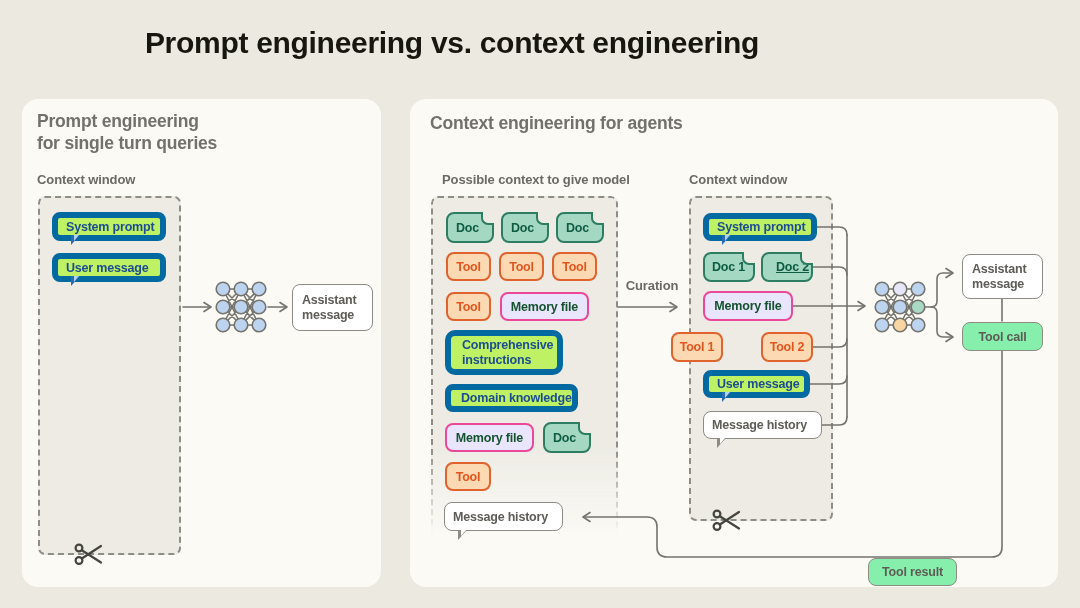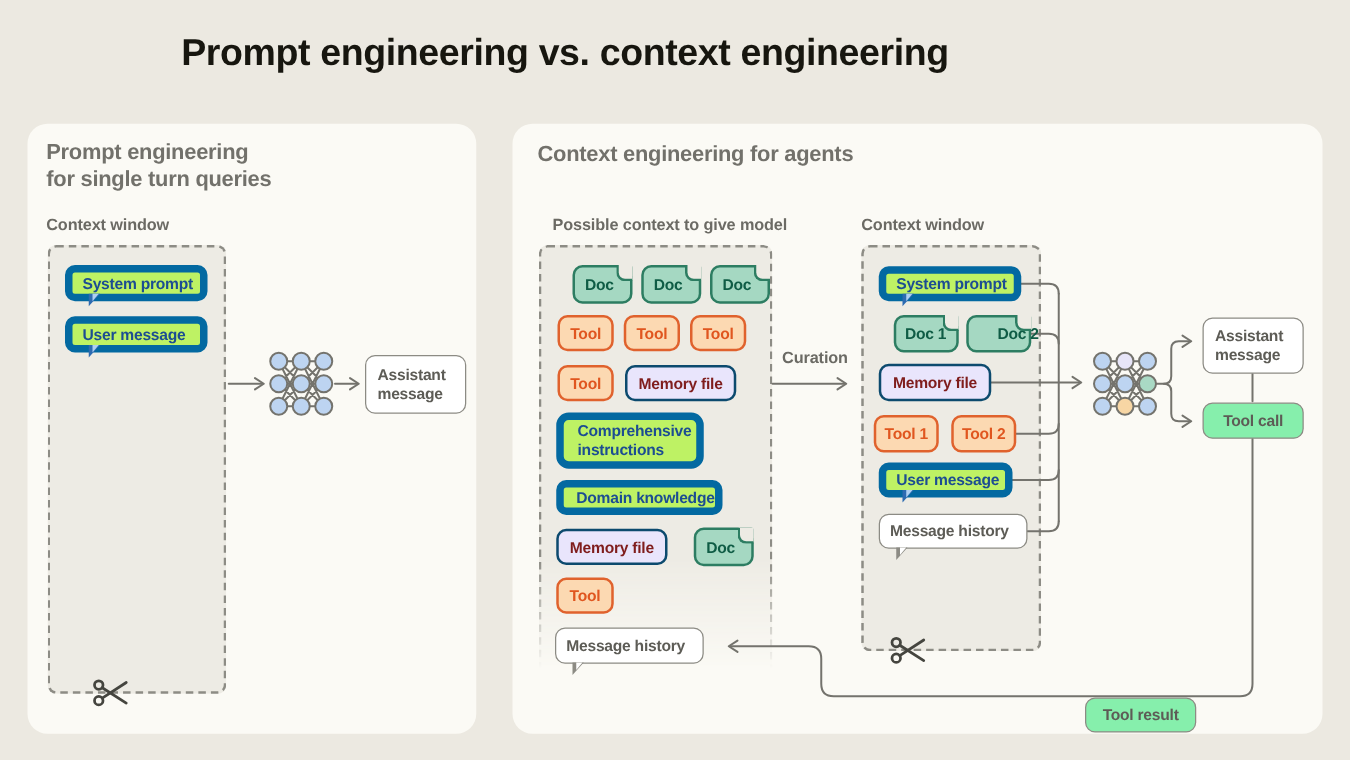--- a/index.html
+++ b/index.html
@@ -17,33 +17,33 @@
   .dash-frame.faded{-webkit-mask-image:linear-gradient(to bottom,#000 72%,rgba(0,0,0,0) 97%);
                     mask-image:linear-gradient(to bottom,#000 72%,rgba(0,0,0,0) 97%);}
   svg.overlay{position:absolute;left:0;top:0;pointer-events:none;}
   .box{position:absolute;box-sizing:border-box;display:flex;align-items:center;
        border-radius:8px;font-size:12.5px;font-weight:700;white-space:nowrap;
        padding:0 8px;letter-spacing:-.2px;}
   .box.center{justify-content:center;}
   .blue  {background:#bef264;border:6px solid #0369a1;color:#1c4d92;}
   .green {background:#a5d8c2;border:2px solid #2d7d62;color:#0f5c45;}
   .orange{background:#fcd9b2;border:2px solid #e0622d;color:#e0561f;}
-  .purple{background:#e9e5fc;border:2px solid #0c4a6e;color:#7f1d1d;}
+  .purple{background:#e9e5fc;border:2px solid #ec4899;color:#14532d;}
   .plain {background:#ffffff;border:1.5px solid #8c8b84;color:#5d5c56;}
   .tan   {background:#86efac;border:1.5px solid #8c8b84;color:#5d5c56;}
   .wrap2{white-space:normal;line-height:1.2;}
   
   .bubble::before{content:"";position:absolute;left:13px;bottom:-10px;width:0;height:0;
     border-top:10px solid var(--bd);border-right:9px solid transparent;}
   .bubble::after{content:"";position:absolute;left:15.5px;bottom:-5.5px;width:0;height:0;
     border-top:6px solid var(--fill);border-right:5px solid transparent;}
   .bubble.blue{--bd:#2d6bb1;--fill:#aed0f2;}
   .bubble.plain{--bd:#8c8b84;--fill:#ffffff;}
   
-  .doc{border-top-right-radius:2px;margin-left:12px;}
+  .doc{border-top-right-radius:2px;}
   .doc::before{content:"";position:absolute;top:-2px;right:-2px;width:11px;height:11px;
     background:#edebe4;border-left:2px solid var(--bd);border-bottom:2px solid var(--bd);
     border-bottom-left-radius:7px;}
   .doc.green{--bd:#2d7d62;}
 </style>
 </head>
 <body>
 
 <div class="canvas">
 
@@ -173,23 +173,23 @@
 
   <div class="box purple center" style="left:445px;top:423px;width:89px;height:29px;">Memory file</div>
   <div class="box green doc" style="left:543px;top:422px;width:48px;height:31px;">Doc</div>
 
   <div class="box orange center" style="left:445px;top:462px;width:46px;height:29px;">Tool</div>
 
   <div class="box plain bubble" style="left:444px;top:502px;width:119px;height:29px;">Message history</div>
 
   <div class="box blue bubble" style="left:703px;top:213px;width:114px;height:28px;">System prompt</div>
   <div class="box green doc" style="left:703px;top:252px;width:52px;height:30px;padding:0 7px;">Doc 1</div>
-  <div class="box green doc" style="left:761px;top:252px;width:52px;height:30px;padding:0 23px;">Doc 2</div>
+  <div class="box green doc" style="left:761px;top:252px;width:52px;height:30px;padding:0 13px;text-decoration:underline;">Doc 2</div>
   <div class="box purple center" style="left:703px;top:291px;width:90px;height:30px;">Memory file</div>
-  <div class="box orange center" style="left:699px;top:332px;width:52px;height:30px;">Tool 1</div>
+  <div class="box orange center" style="left:671px;top:332px;width:52px;height:30px;">Tool 1</div>
   <div class="box orange center" style="left:761px;top:332px;width:52px;height:30px;">Tool 2</div>
   <div class="box blue bubble" style="left:703px;top:370px;width:107px;height:28px;">User message</div>
   <div class="box plain bubble" style="left:703px;top:411px;width:119px;height:28px;">Message history</div>
 
   <div class="box plain wrap2" style="left:962px;top:254px;width:81px;height:45px;padding:0 9px;">Assistant message</div>
   <div class="box tan center" style="left:962px;top:322px;width:81px;height:29px;">Tool call</div>
   <div class="box tan center" style="left:868px;top:543px;width:89px;height:28px;margin-top:15px;">Tool result</div>
 
 </div>
 

